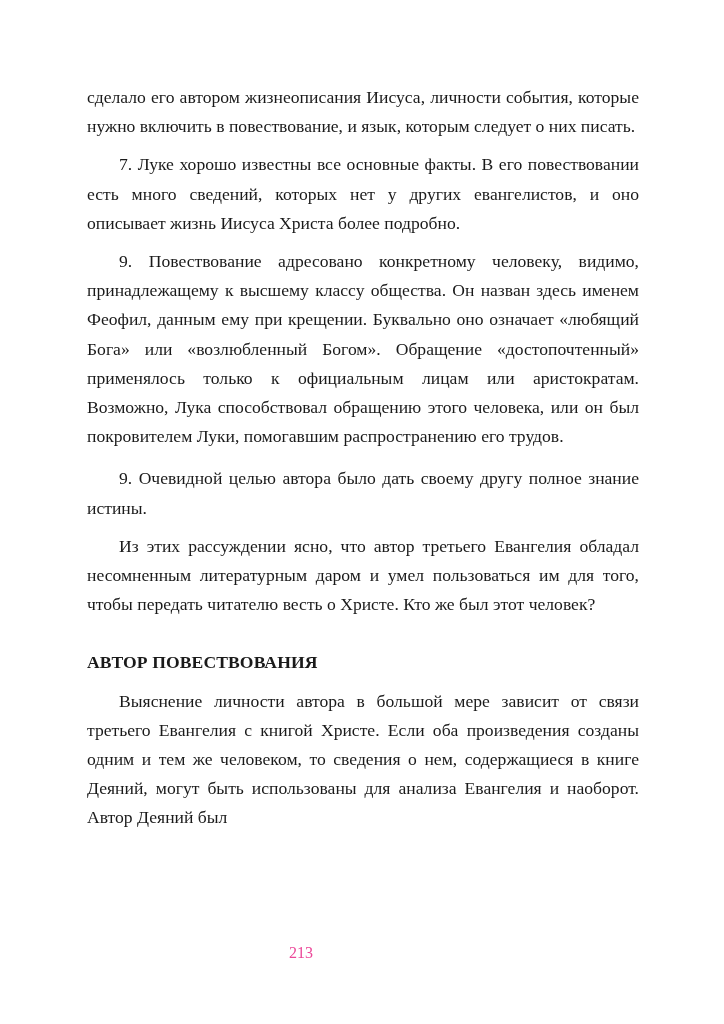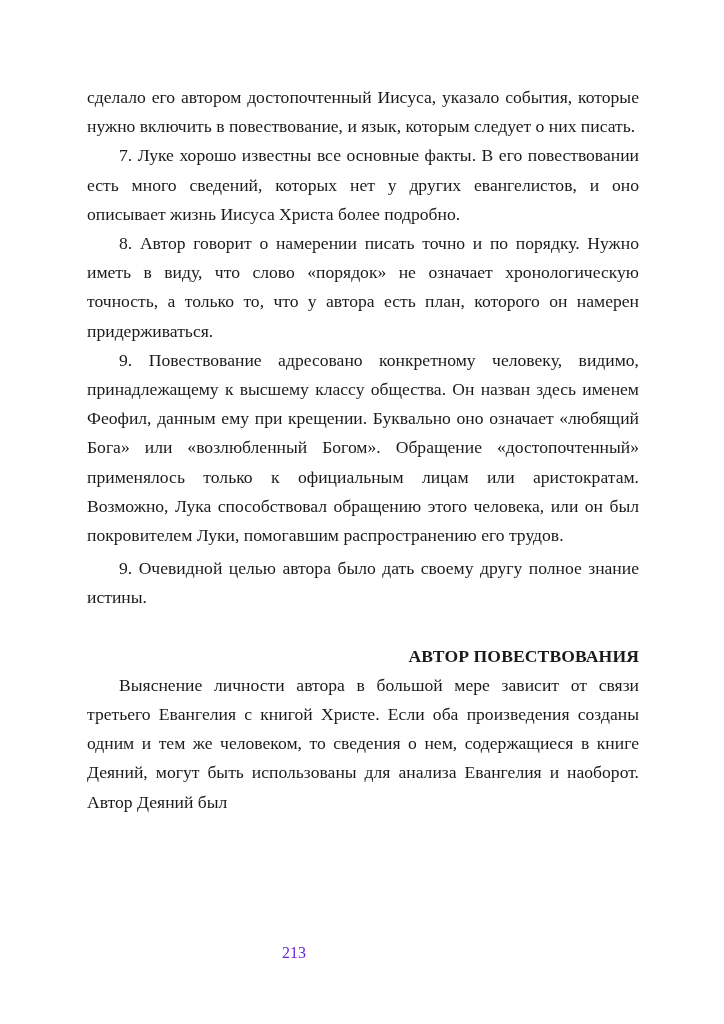--- a/index.html
+++ b/index.html
@@ -23,49 +23,50 @@
     }
     .para {
       margin: 0;
       font-size: 17.6px;
       line-height: 29.2px;
       text-align: justify;
       text-indent: 0;
     }
     .para.indent {
       text-indent: 32px;
+      margin-top: 9px;
     }
     .gap-small { height: 4px; }
     .heading {
       margin: 0;
-      text-align: right;
+      text-align: left;
       font-weight: bold;
       font-size: 17.6px;
       line-height: 29.2px;
       padding-top: 29px;
       letter-spacing: 0.1px;
     }
     .page-number {
       position: absolute;
-      left: 0;
+      left: 7px;
       width: 588px;
       top: 943px;
       text-align: center;
       font-size: 16px;
       line-height: 20px;
-      color: #6d28d9;
+      color: #ec4899;
     }
   </style>
 </head>
 <body>
 
 <div class="page">
-  <p class="para">сделало его автором достопочтенный Иисуса, указало события, которые нужно включить в повествование, и язык, которым следует о них писать.</p>
+  <p class="para">сделало его автором жизнеописания Иисуса, личности события, которые нужно включить в повествование, и язык, которым следует о них писать.</p>
   <p class="para indent">7. Луке хорошо известны все основные факты. В его повествовании есть много сведений, которых нет у других евангелистов, и оно описывает жизнь Иисуса Христа более подробно.</p>
-  <p class="para indent">8. Автор говорит о намерении писать точно и по порядку. Нужно иметь в виду, что слово «порядок» не означает хронологическую точность, а  только то, что у автора есть план, которого он намерен придерживаться.</p>
   <p class="para indent">9. Повествование адресовано конкретному человеку, видимо, принадлежащему к высшему классу общества. Он назван здесь именем Феофил, данным ему при крещении. Буквально оно означает «любящий Бога» или «возлюбленный Богом». Обращение «достопочтенный» применялось только к официальным лицам или аристократам. Возможно, Лука способствовал обращению этого человека, или он был покровителем Луки, помогавшим распространению его трудов.</p>
   <div class="gap-small"></div>
   <p class="para indent">9. Очевидной целью автора было дать своему другу полное знание истины.</p>
+  <p class="para indent">Из этих рассуждении ясно, что автор третьего Евангелия обладал несомненным литературным даром и умел пользоваться им для того, чтобы передать читателю весть о Христе. Кто же был этот человек?</p>
   <h2 class="heading">АВТОР ПОВЕСТВОВАНИЯ</h2>
   <p class="para indent">Выяснение личности автора в большой мере зависит от связи третьего Евангелия с книгой Христе. Если оба произведения созданы одним и тем же человеком, то сведения о нем, содержащиеся в книге Деяний, могут быть использованы для анализа Евангелия и наоборот. Автор Деяний был</p>
 </div>
 
 <div class="page-number">213</div>
 
 </body></html>

